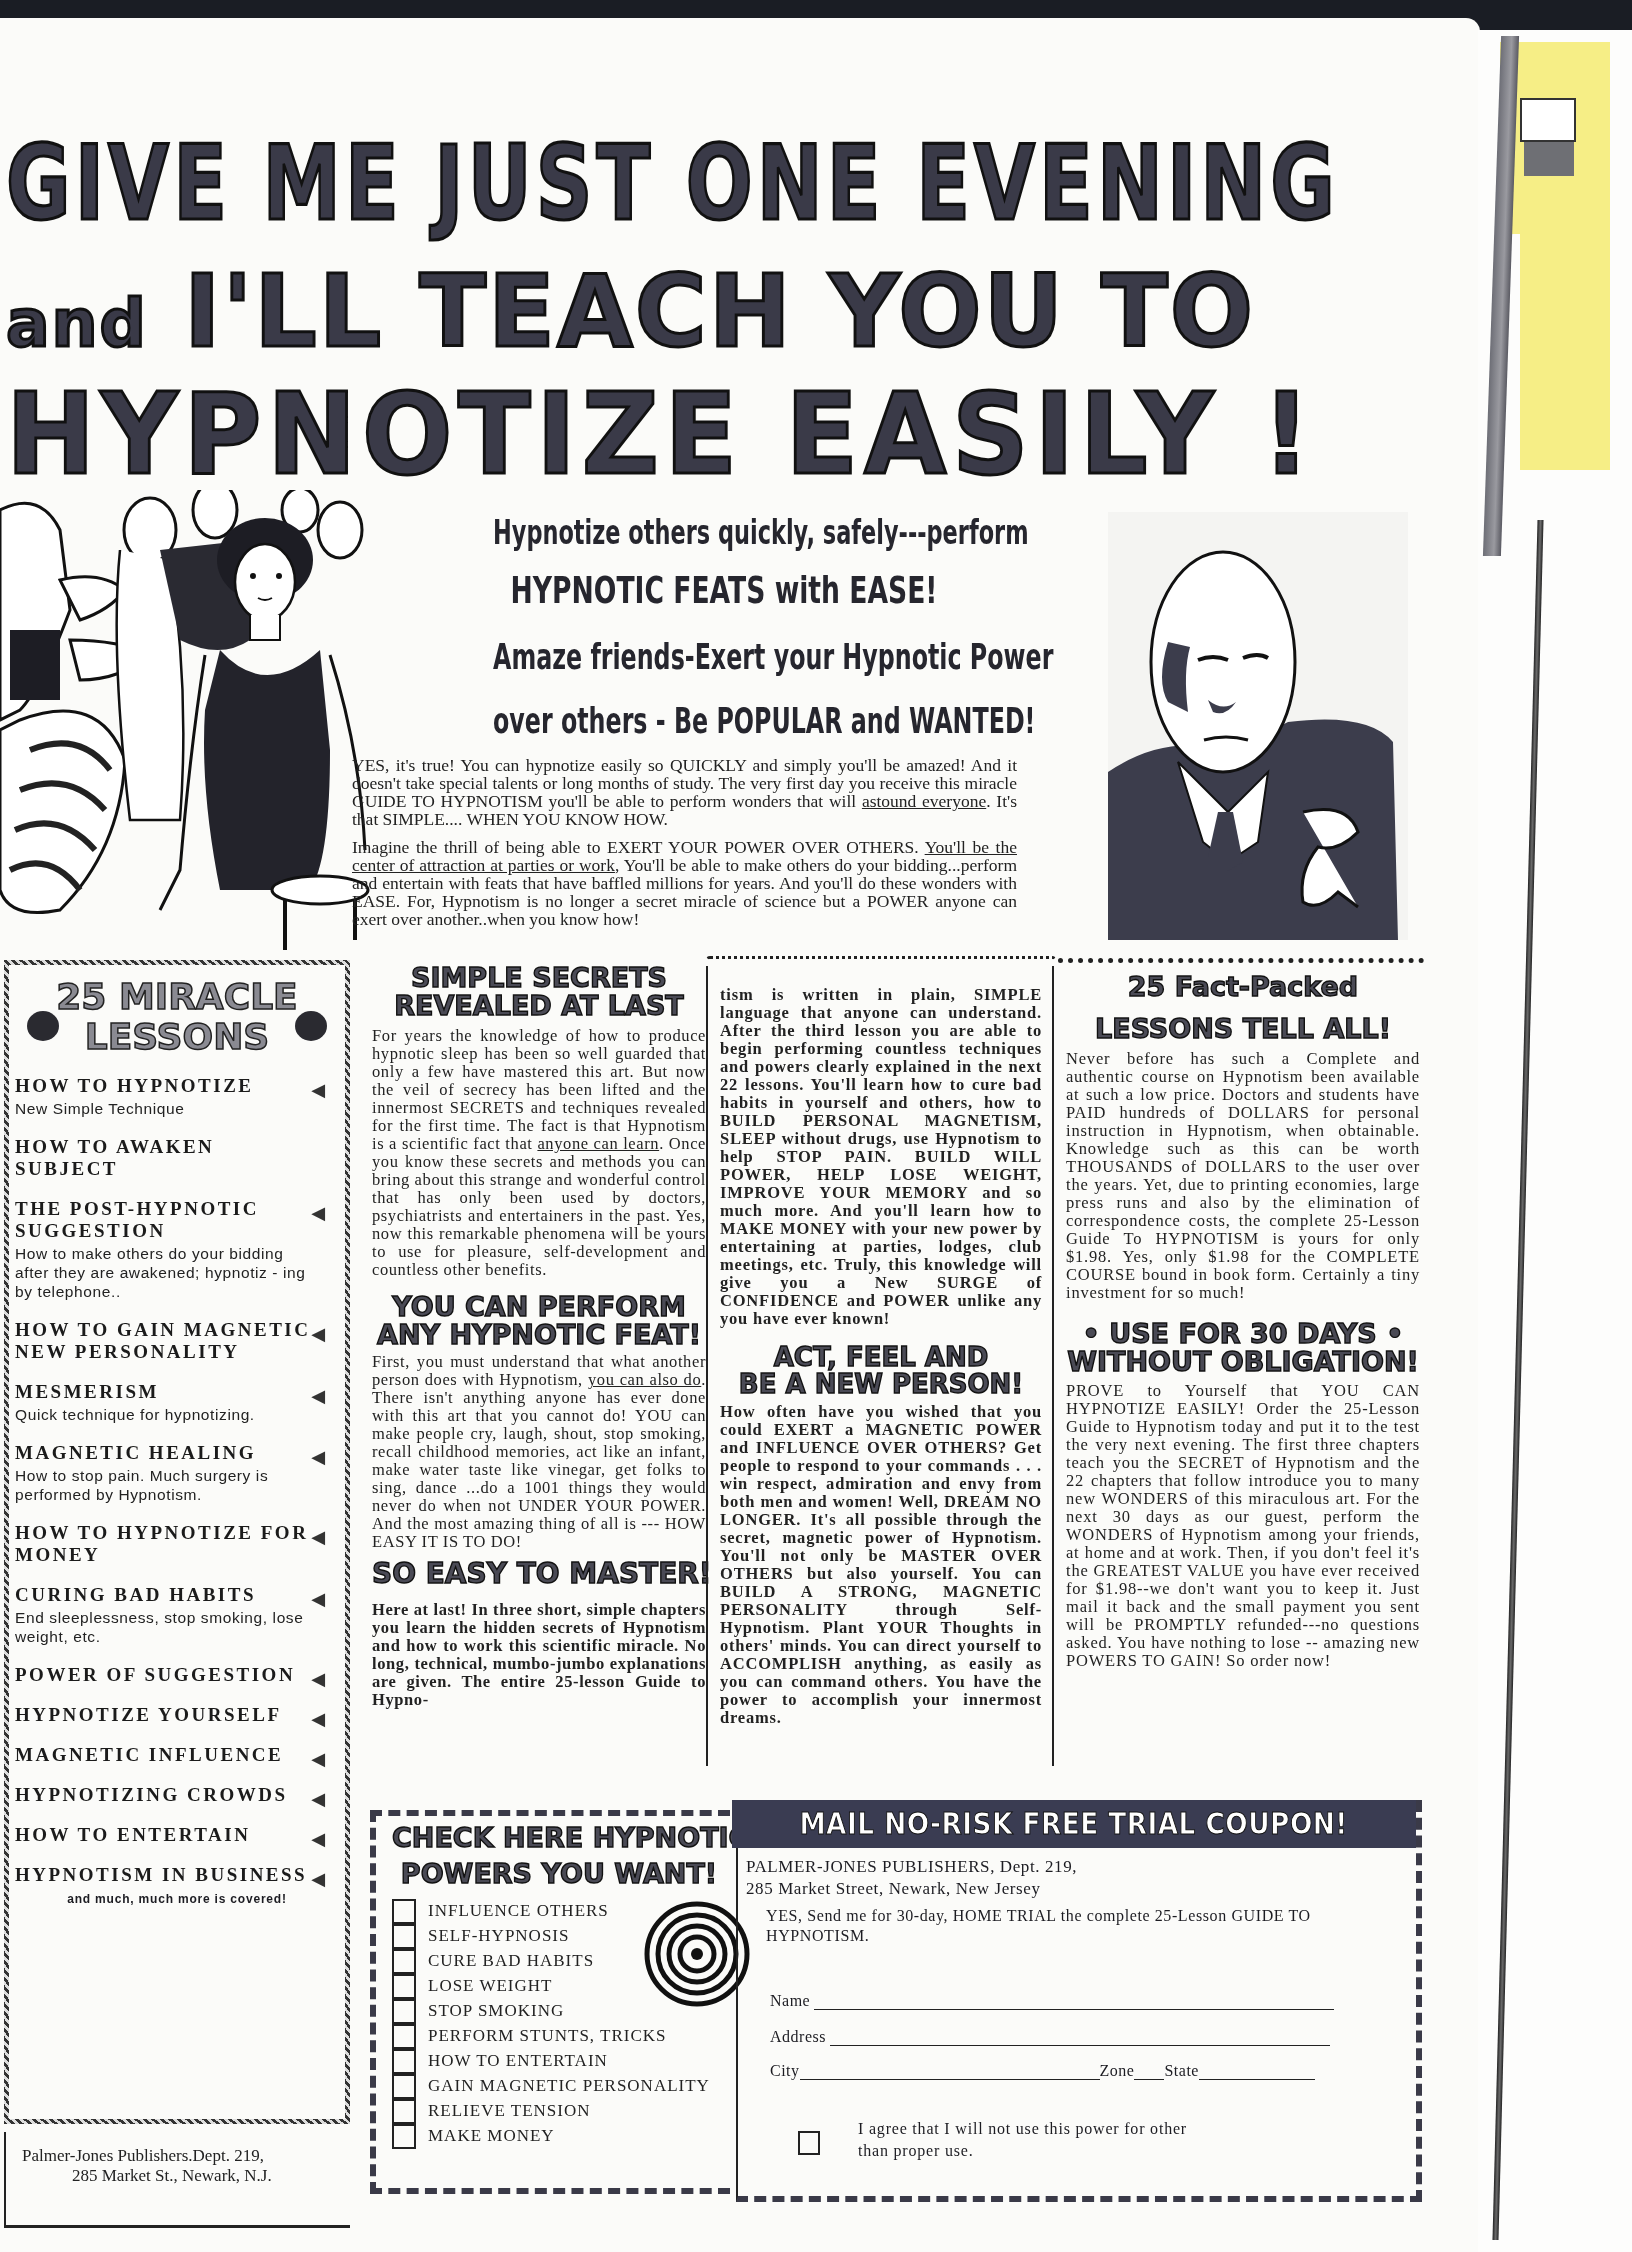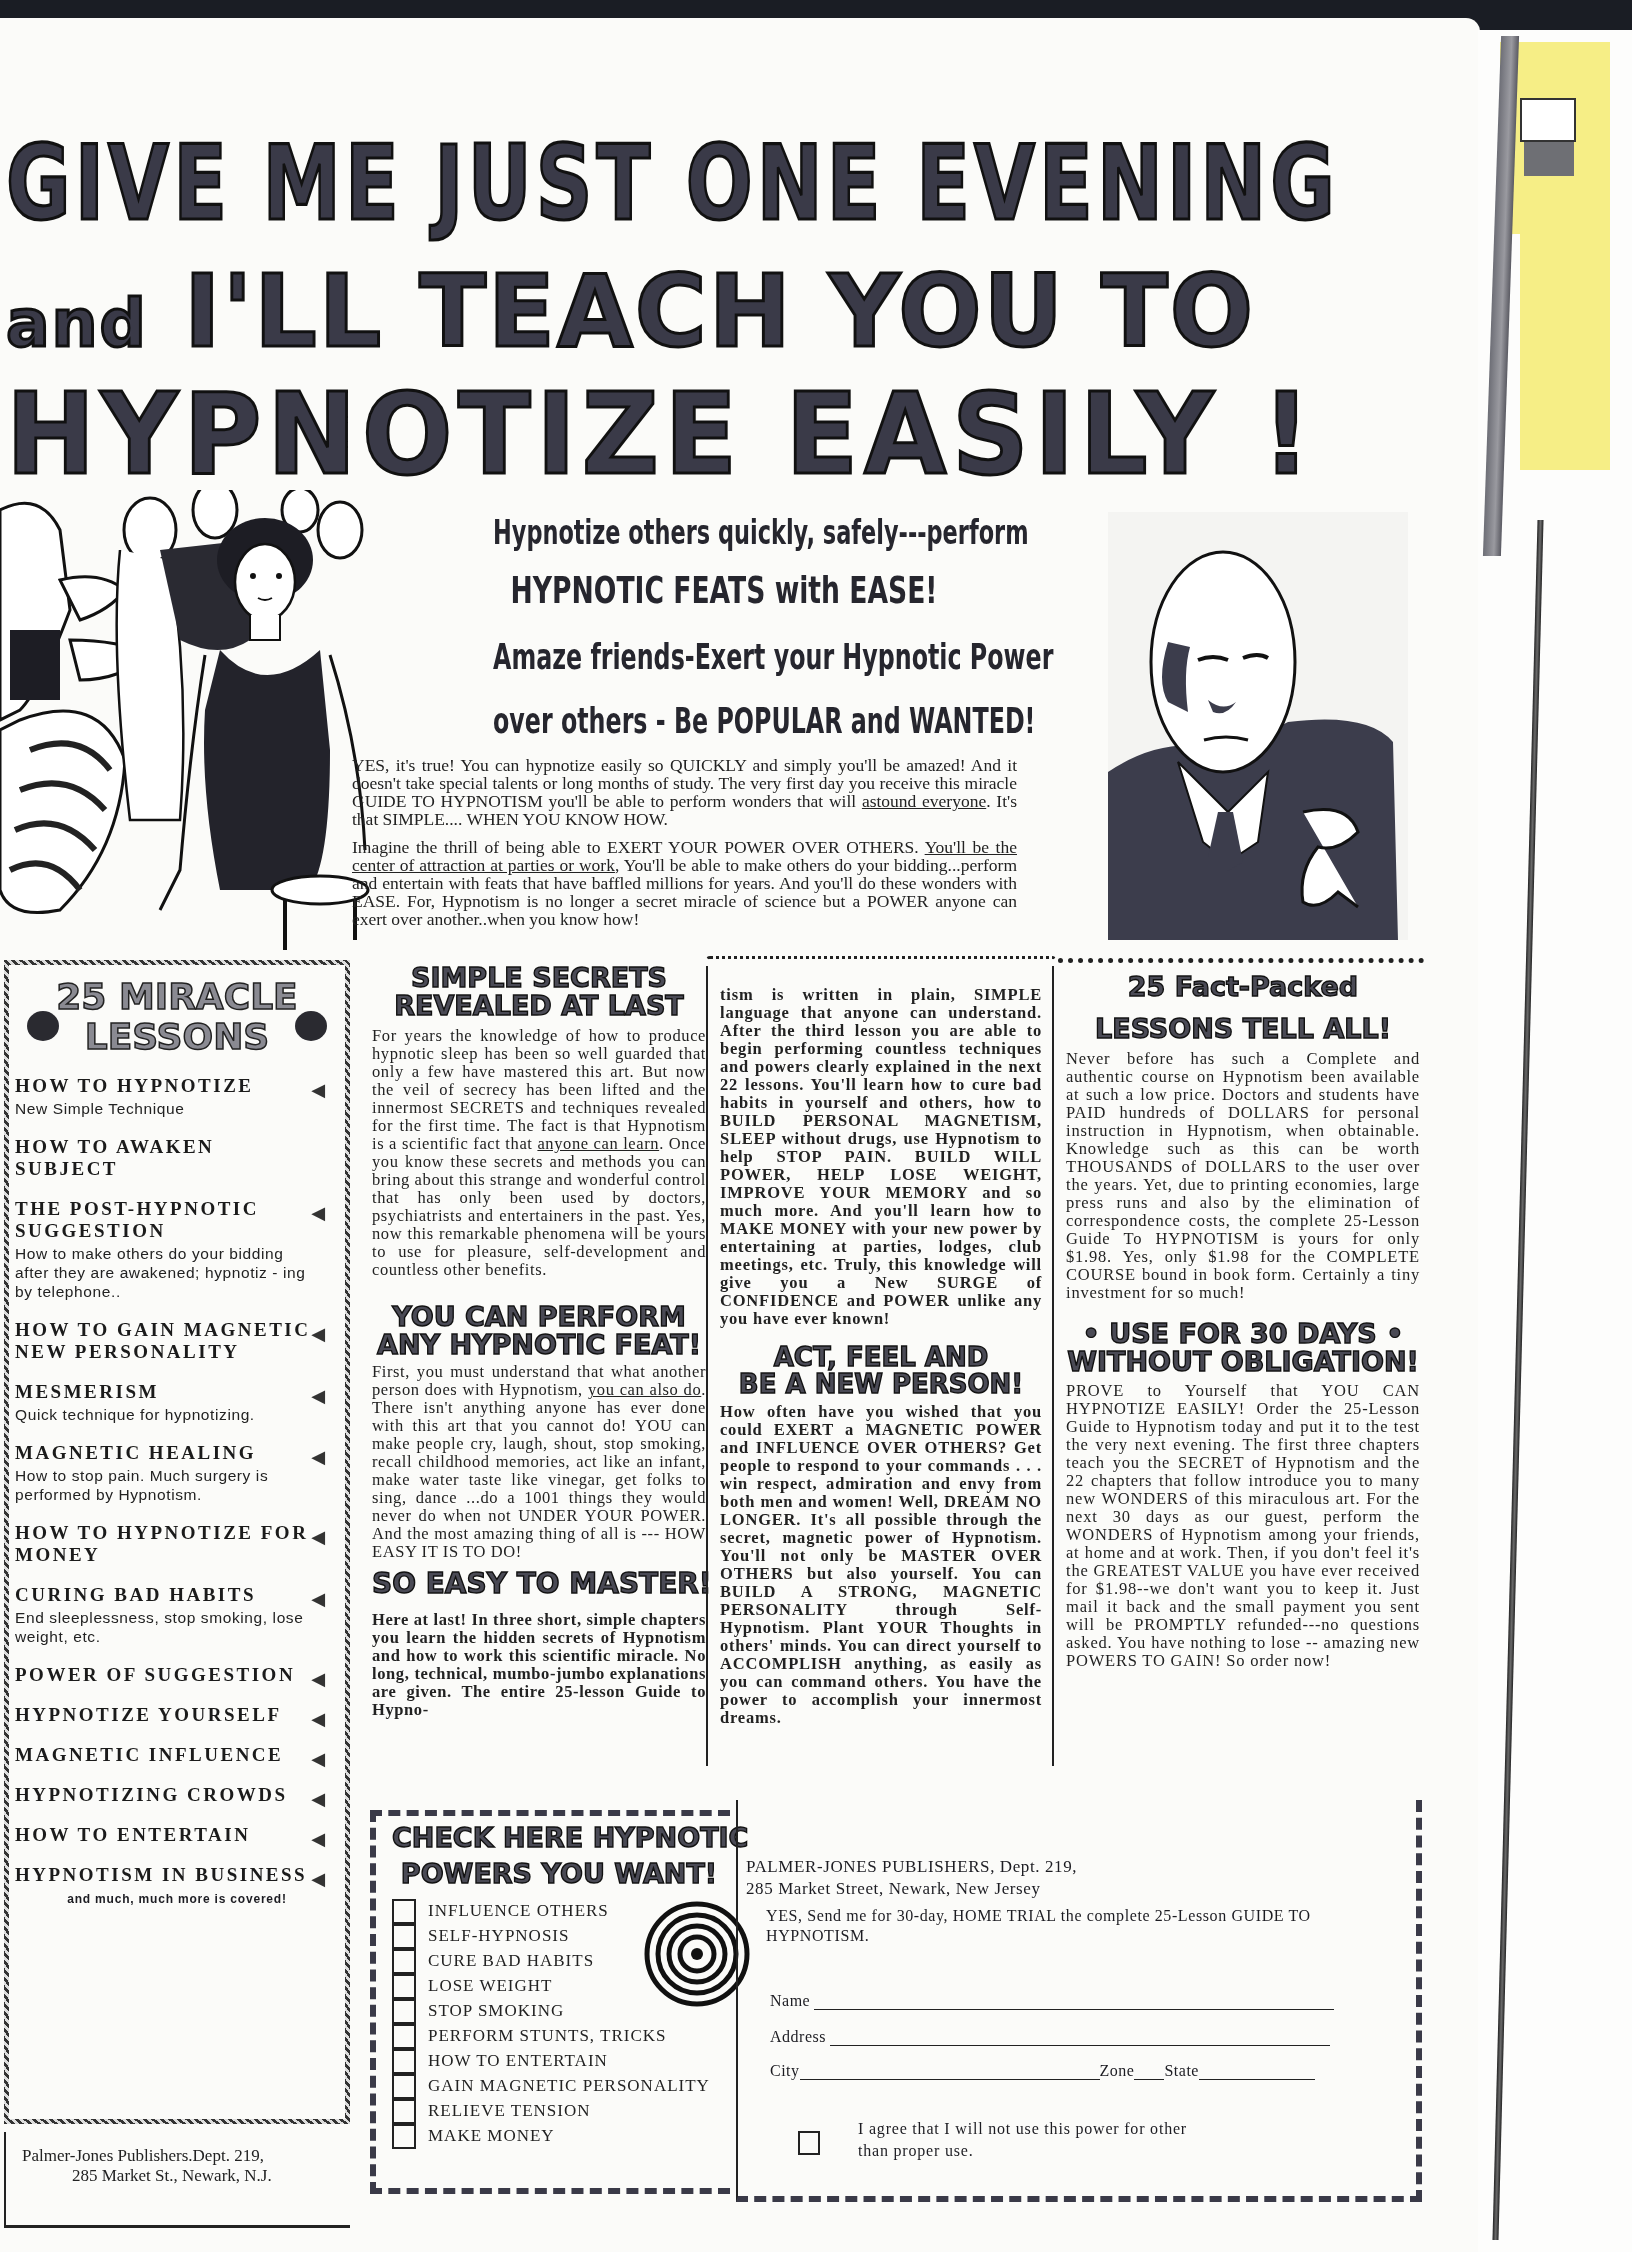--- a/index.html
+++ b/index.html
@@ -299,21 +299,21 @@
 
 <div class="publisher-box">
   <div>Palmer-Jones Publishers.Dept. 219,</div>
   <div class="l2">285 Market St., Newark, N.J.</div>
 </div>
 
 <div class="col-mid">
   <div class="sec-head" style="font-size:27px;">SIMPLE SECRETS</div>
   <div class="sec-head" style="font-size:27px;margin-bottom:6px;">REVEALED AT LAST</div>
   <div class="body-text"><span>For years the knowledge of how to produce hypnotic sleep has been so well guarded that only a few have mastered this art. But now the veil of secrecy has been lifted and the innermost SECRETS and techniques revealed for the first time. The fact is that Hypnotism is a scientific fact that </span><u>anyone can learn</u><span>. Once you know these secrets and methods you can bring about this strange and wonderful control that has only been used by doctors, psychiatrists and entertainers in the past. Yes, now this remarkable phenomena will be yours to use for pleasure, self-development and countless other benefits.</span></div>
-  <div class="sec-head" style="font-size:27px;margin-top:24px;">YOU CAN PERFORM</div>
+  <div class="sec-head" style="font-size:27px;margin-top:14px;">YOU CAN PERFORM</div>
   <div class="sec-head" style="font-size:27px;margin-bottom:4px;">ANY HYPNOTIC FEAT!</div>
   <div class="body-text"><span>First, you must understand that what another person does with Hypnotism, </span><u>you can also do</u><span>. There isn't anything anyone has ever done with this art that you cannot do! YOU can make people cry, laugh, shout, stop smoking, recall childhood memories, act like an infant, make water taste like vinegar, get folks to sing, dance ...do a 1001 things they would never do when not UNDER YOUR POWER. And the most amazing thing of all is --- HOW EASY IT IS TO DO!</span></div>
   <div class="sec-head" style="font-size:28px;margin:8px 0 12px;">SO EASY TO MASTER!</div>
   <div class="body-text" style="font-weight:bold;">Here at last! In three short, simple chapters you learn the hidden secrets of Hypnotism and how to work this scientific miracle. No long, technical, mumbo-jumbo explanations are given. The entire 25-lesson Guide to Hypno-</div>
 </div>
 
 <div class="col-2">
   <div class="curls"></div>
   <div class="body-text">tism is written in plain, SIMPLE language that anyone can understand. After the third lesson you are able to begin performing countless techniques and powers clearly explained in the next 22 lessons. You'll learn how to cure bad habits in yourself and others, how to BUILD PERSONAL MAGNETISM, SLEEP without drugs, use Hypnotism to help STOP PAIN. BUILD WILL POWER, HELP LOSE WEIGHT, IMPROVE YOUR MEMORY and so much more. And you'll learn how to MAKE MONEY with your new power by entertaining at parties, lodges, club meetings, etc. Truly, this knowledge will give you a New SURGE of CONFIDENCE and POWER unlike any you have ever known!</div>
   <div class="sec-head" style="font-size:26px;margin-top:16px;">ACT, FEEL AND</div>
@@ -378,20 +378,21 @@
         <span class="lbl">RELIEVE TENSION</span>
       </div>
       <div class="check-item">
         <span class="cb"></span>
         <span class="lbl">MAKE MONEY</span>
       </div>
     </div>
 </div>
 
 <div class="coupon">
+  <div class="coupon-head"><span>MAIL NO-RISK FREE TRIAL COUPON!</span></div>
   <div class="coupon-addr">
     <div>PALMER-JONES PUBLISHERS, Dept. 219,</div>
     <div>285 Market Street, Newark, New Jersey</div>
   </div>
   <div class="coupon-yes">YES, Send me for 30-day, HOME TRIAL the complete 25-Lesson GUIDE TO HYPNOTISM.</div>
   <div class="field f-name">
     <span>Name</span>
     <span class="line"><input type="text" style=""></span>
   </div>
   <div class="field f-addr">

